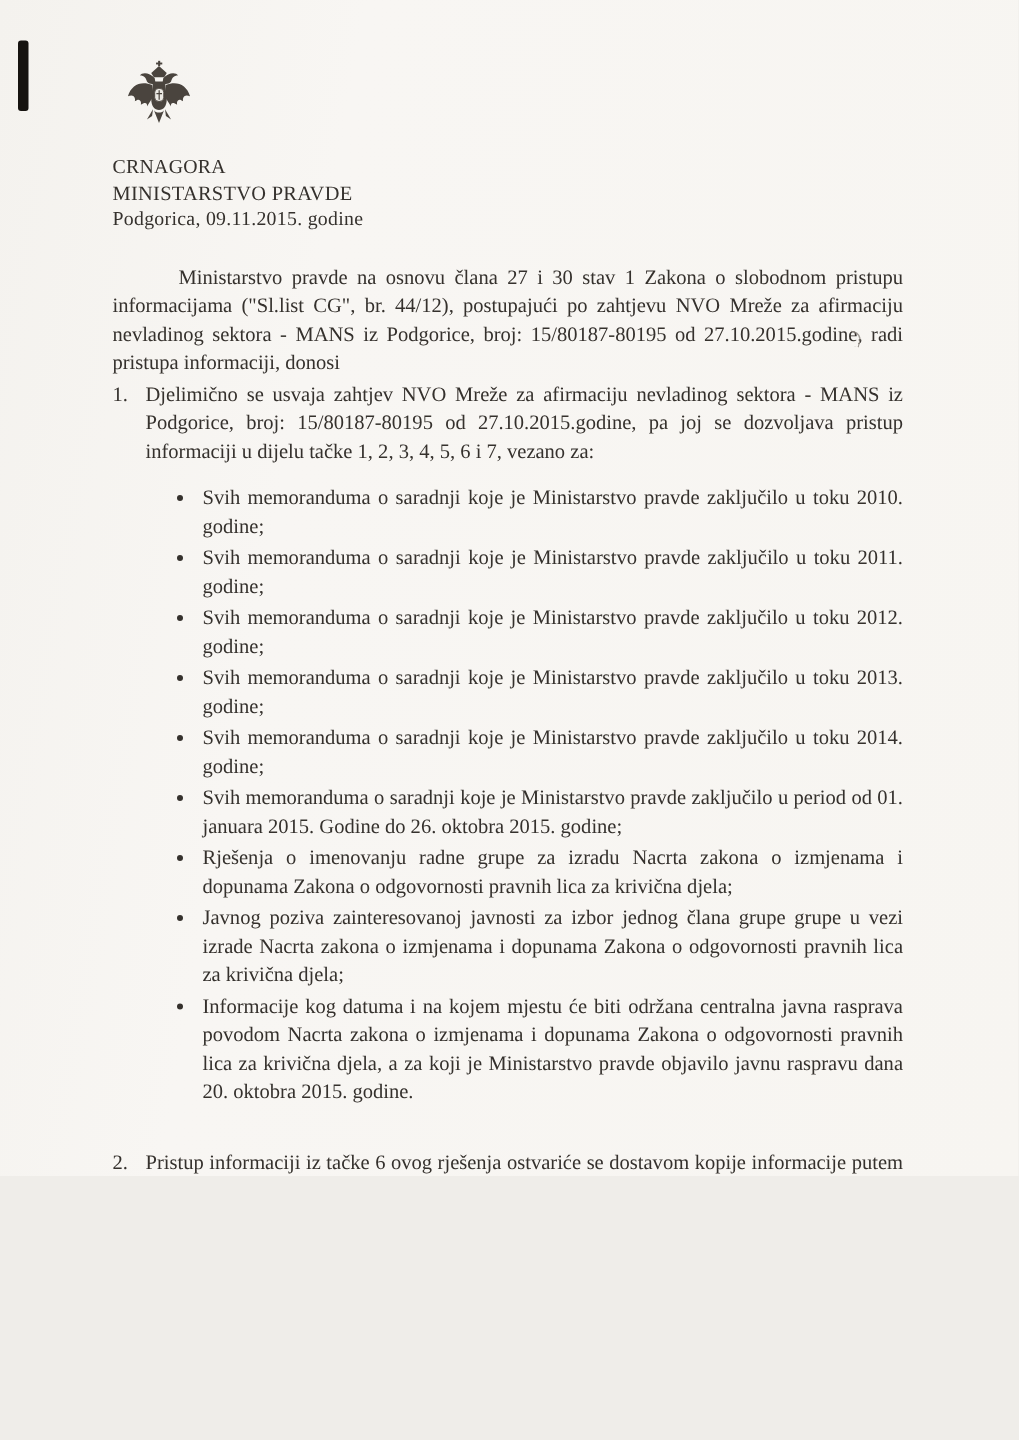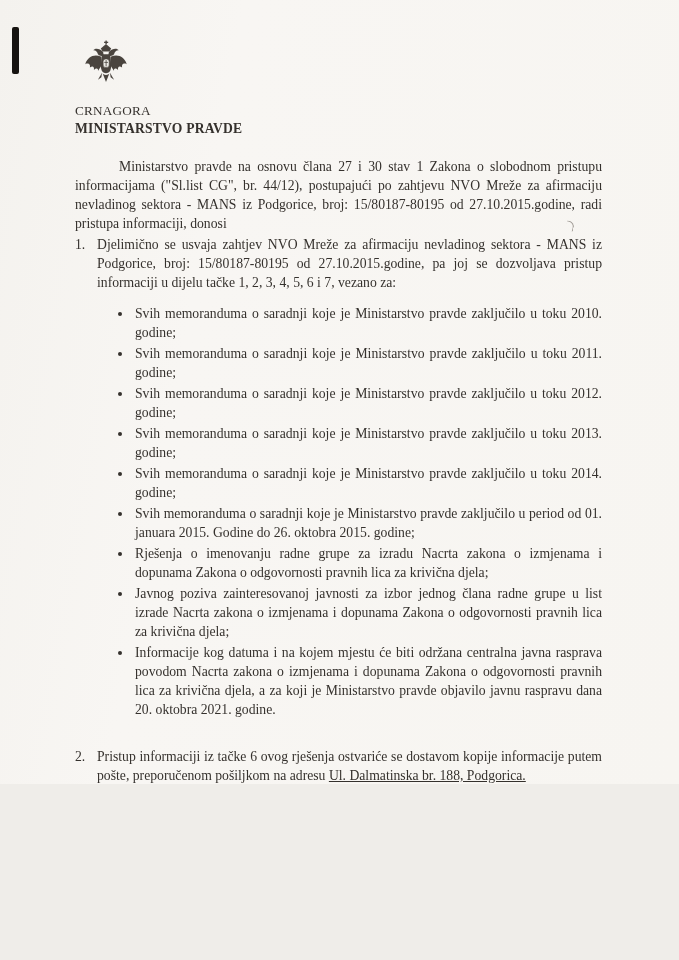--- a/index.html
+++ b/index.html
@@ -32,21 +32,21 @@
     border-top: 1.5px solid #8d8780;
     border-radius: 0 6px 0 0;
     transform: rotate(14deg);
     opacity: .8;
   }
   .emblem {
     margin: 10px 0 4px 8px;
     width: 46px; height: 62px;
   }
   .hdr-line { font-size: 13.2px; line-height: 17.5px; letter-spacing: .2px; }
-  .hdr-line.bold { font-weight: bold; font-size: 13.6px; }
+  .hdr-line.bold { font-weight: normal; font-size: 13.6px; }
   .doc-body { margin-top: 20px; font-size: 13.7px; line-height: 19px; }
   .intro {
     text-align: justify;
     text-indent: 44px;
     margin: 0;
   }
   .doc-title {
     text-align: center;
     font-weight: bold;
     letter-spacing: 2px;
@@ -92,40 +92,41 @@
         <path d="M33 58 L26 70 L32 66 Z"></path>
         <path d="M47 58 L54 70 L48 66 Z"></path>
       </g>
       <rect x="35" y="34" width="10.5" height="15" rx="4.5" fill="#eceae5" stroke="#4a443e" stroke-width="1"></rect>
       <path d="M37 40 h6.5 M40.2 36 v11" stroke="#4a443e" stroke-width="1.4" fill="none"></path>
     </svg>
   </div>
 
   <div class="hdr-line">CRNAGORA</div>
   <div class="hdr-line bold">MINISTARSTVO PRAVDE</div>
+  <div class="hdr-line">Podgorica, 09.11.2015. godine</div>
 
   <div class="doc-body">
 
     <p class="intro">Ministarstvo pravde na osnovu člana 27 i 30 stav 1 Zakona o slobodnom pristupu informacijama ("Sl.list CG", br. 44/12), postupajući po zahtjevu NVO Mreže za afirmaciju nevladinog sektora - MANS iz Podgorice, broj: 15/80187-80195 od 27.10.2015.godine, radi pristupa informaciji, donosi</p>
 
 
     <div class="num-item">
       <span class="num">1.</span>
       <div class="itxt">
         <span>Djelimično se usvaja zahtjev NVO Mreže za afirmaciju nevladinog sektora - MANS iz Podgorice, broj: 15/80187-80195 od 27.10.2015.godine, pa joj se dozvoljava pristup informaciji u dijelu tačke 1, 2, 3, 4, 5, 6 i 7, vezano za:</span>
         <ul class="bullets">
           <li>Svih memoranduma o saradnji koje je Ministarstvo pravde zaključilo u toku 2010. godine;</li>
           <li>Svih memoranduma o saradnji koje je Ministarstvo pravde zaključilo u toku 2011. godine;</li>
           <li>Svih memoranduma o saradnji koje je Ministarstvo pravde zaključilo u toku 2012. godine;</li>
           <li>Svih memoranduma o saradnji koje je Ministarstvo pravde zaključilo u toku 2013. godine;</li>
           <li>Svih memoranduma o saradnji koje je Ministarstvo pravde zaključilo u toku 2014. godine;</li>
           <li>Svih memoranduma o saradnji koje je Ministarstvo pravde zaključilo u period od 01. januara 2015. Godine do 26. oktobra 2015. godine;</li>
           <li>Rješenja o imenovanju radne grupe za izradu Nacrta zakona o izmjenama i dopunama Zakona o odgovornosti pravnih lica za krivična djela;</li>
-          <li>Javnog poziva zainteresovanoj javnosti za izbor jednog člana radne grupe u list izrade Nacrta zakona o izmjenama i dopunama Zakona o odgovornosti pravnih lica za krivična djela;</li>
-          <li>Informacije kog datuma i na kojem mjestu će biti održana centralna javna rasprava povodom Nacrta zakona o izmjenama i dopunama Zakona o odgovornosti pravnih lica za krivična djela, a za koji je Ministarstvo pravde objavilo javnu raspravu dana 20. oktobra 2021. godine.</li>
+          <li>Javnog poziva zainteresovanoj javnosti za izbor jednog člana grupe grupe u vezi izrade Nacrta zakona o izmjenama i dopunama Zakona o odgovornosti pravnih lica za krivična djela;</li>
+          <li>Informacije kog datuma i na kojem mjestu će biti održana centralna javna rasprava povodom Nacrta zakona o izmjenama i dopunama Zakona o odgovornosti pravnih lica za krivična djela, a za koji je Ministarstvo pravde objavilo javnu raspravu dana 20. oktobra 2015. godine.</li>
         </ul>
       </div>
     </div>
 
     <div class="num-item item2">
       <span class="num">2.</span>
       <div class="itxt">
         <span>Pristup informaciji iz tačke 6 ovog rješenja ostvariće se dostavom kopije informacije putem pošte, preporučenom pošiljkom na adresu </span><span class="address">Ul. Dalmatinska br. 188, Podgorica.</span>
       </div>
     </div>

